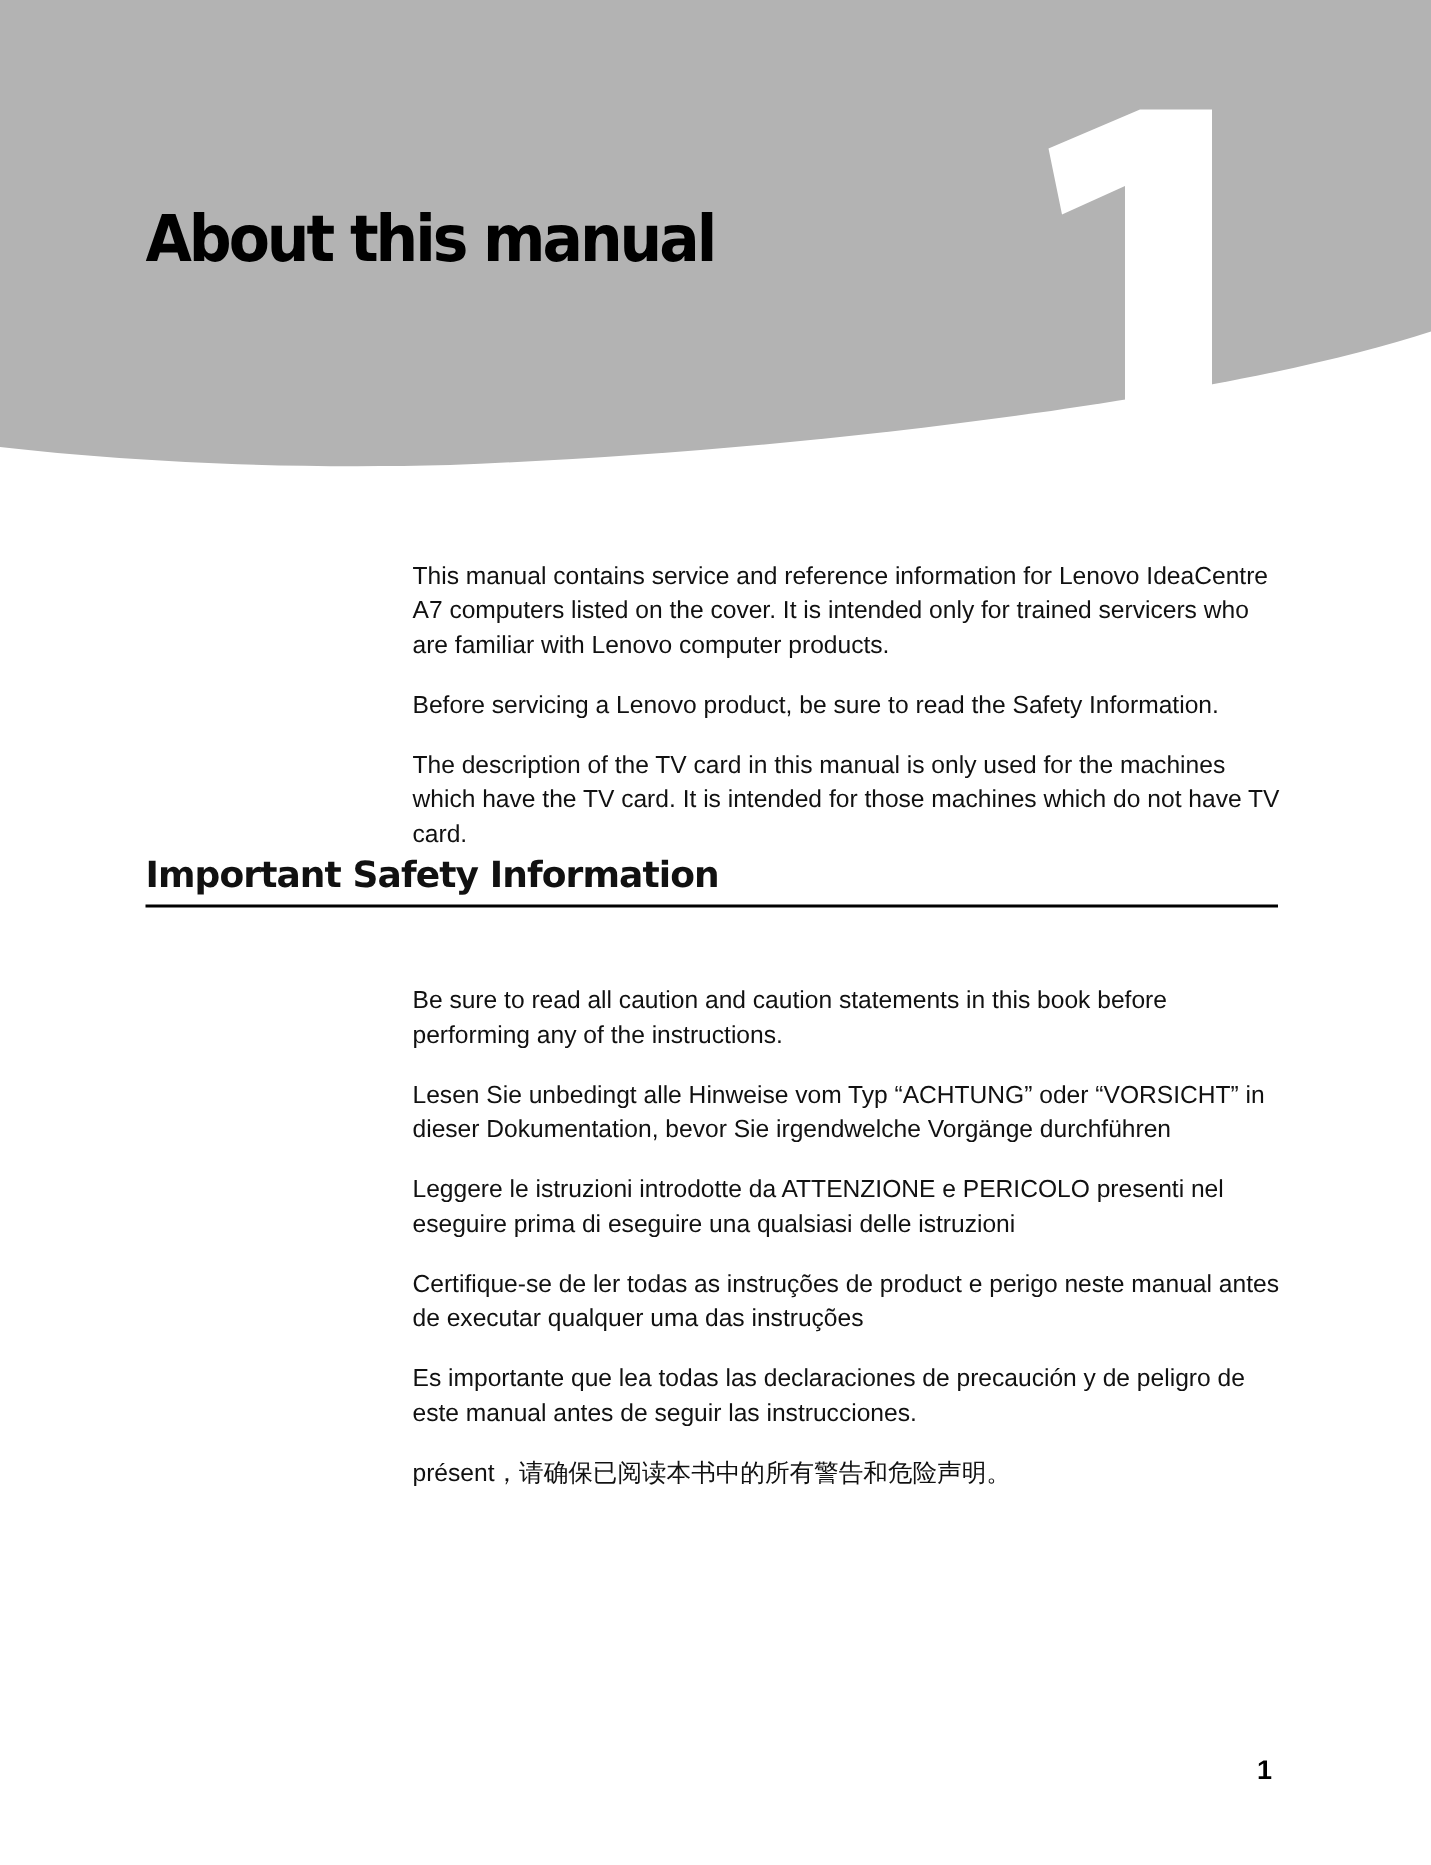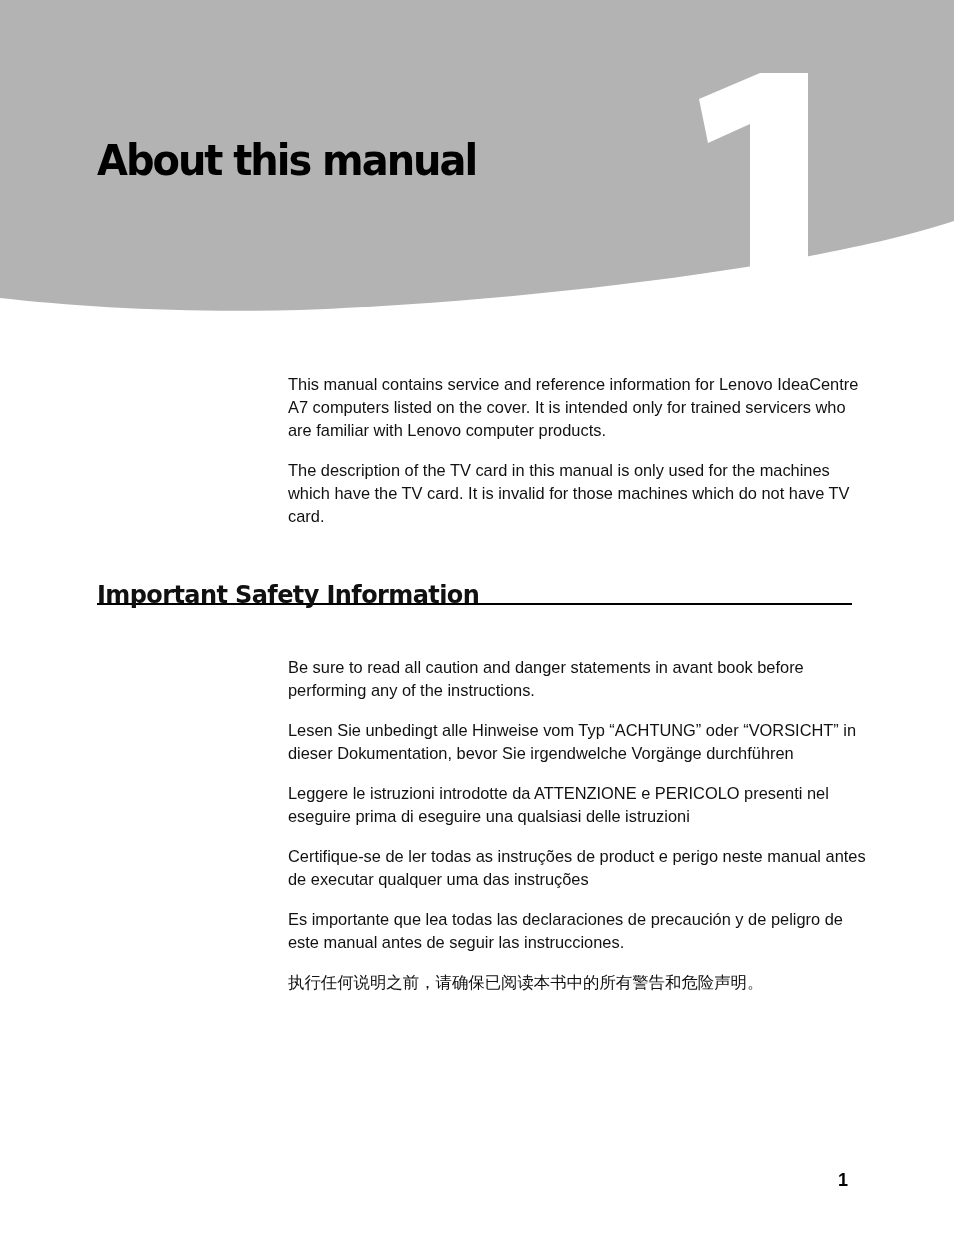--- a/index.html
+++ b/index.html
@@ -1,50 +1,51 @@
 <!DOCTYPE html>
 <html><head>
 <meta charset="utf-8">
 <style>
   html, body { margin: 0; padding: 0; background: #ffffff; }
   body { width: 954px; height: 1243px; position: relative; overflow: hidden; font-family: "Liberation Sans", "DejaVu Sans", sans-serif; color: #111111; }
   .banner { position: absolute; left: 0; top: 0; width: 954px; height: 330px; }
   .banner svg { display: block; }
   .chapter-title { position: absolute; left: 97px; top: 128px; margin: 0; font-family: "DejaVu Sans", sans-serif; font-weight: bold; font-size: 43px; letter-spacing: -2.2px; color: #000000; white-space: nowrap; transform: scaleX(0.93); transform-origin: left center; line-height: 64px; }
-  .body-block { position: absolute; left: 288px; width: 585px; font-size: 16.4px; line-height: 23px; color: #111111; }
+  .body-block { position: absolute; left: 275px; width: 585px; font-size: 16.4px; line-height: 23px; color: #111111; }
   .body-block p { margin: 0 0 17px 0; }
   .intro { top: 373px; }
   .section-rule { position: absolute; left: 97px; top: 603px; width: 755px; height: 2px; background: #000000; }
-  .section-heading { position: absolute; left: 97px; top: 579px; margin: 0; font-family: "DejaVu Sans", sans-serif; font-weight: bold; font-size: 24px; letter-spacing: -0.6px; line-height: 32px; color: #111111; white-space: nowrap; }
+  .section-heading { position: absolute; left: 97px; top: 567px; margin: 0; font-family: "DejaVu Sans", sans-serif; font-weight: bold; font-size: 24px; letter-spacing: -0.6px; line-height: 32px; color: #111111; white-space: nowrap; }
   .safety { top: 656px; }
   .page-number { position: absolute; left: 838px; top: 1170px; font-weight: bold; font-size: 18px; color: #000000; }
 </style>
 </head>
 <body>
 
 <div class="banner">
   <svg width="954" height="330" viewBox="0 0 954 330">
     <path d="M0,0 L954,0 L954,221 C830,262 560,300 300,310 C180,313 80,307 0,298 Z" fill="#b3b3b3"></path>
 
     <path d="M760,73 L808,73 L808,330 L750,330 L750,124 L708,143 L699,99 Z" fill="#ffffff"></path>
   </svg>
 </div>
 
 <h1 class="chapter-title">About this manual</h1>
 
 <div class="body-block intro">
   <p>This manual contains service and reference information for Lenovo IdeaCentre A7 computers listed on the cover. It is intended only for trained servicers who are familiar with Lenovo computer products.</p>
-  <p>The description of the TV card in this manual is only used for the machines which have the TV card. It is invalid for those machines which do not have TV card.</p>
+  <p>Before servicing a Lenovo product, be sure to read the Safety Information.</p>
+  <p>The description of the TV card in this manual is only used for the machines which have the TV card. It is intended for those machines which do not have TV card.</p>
 </div>
 
 <div class="section-rule"></div>
 <h2 class="section-heading">Important Safety Information</h2>
 
 <div class="body-block safety">
-  <p>Be sure to read all caution and danger statements in avant book before performing any of the instructions.</p>
+  <p>Be sure to read all caution and caution statements in this book before performing any of the instructions.</p>
   <p>Lesen Sie unbedingt alle Hinweise vom Typ “ACHTUNG” oder “VORSICHT” in dieser Dokumentation, bevor Sie irgendwelche Vorgänge durchführen</p>
   <p>Leggere le istruzioni introdotte da ATTENZIONE e PERICOLO presenti nel eseguire prima di eseguire una qualsiasi delle istruzioni</p>
   <p>Certifique-se de ler todas as instruções de product e perigo neste manual antes de executar qualquer uma das instruções</p>
   <p>Es importante que lea todas las declaraciones de precaución y de peligro de este manual antes de seguir las instrucciones.</p>
-  <p>执行任何说明之前，请确保已阅读本书中的所有警告和危险声明。</p>
+  <p>présent，请确保已阅读本书中的所有警告和危险声明。</p>
 </div>
 
 <div class="page-number">1</div>
 
 </body></html>

